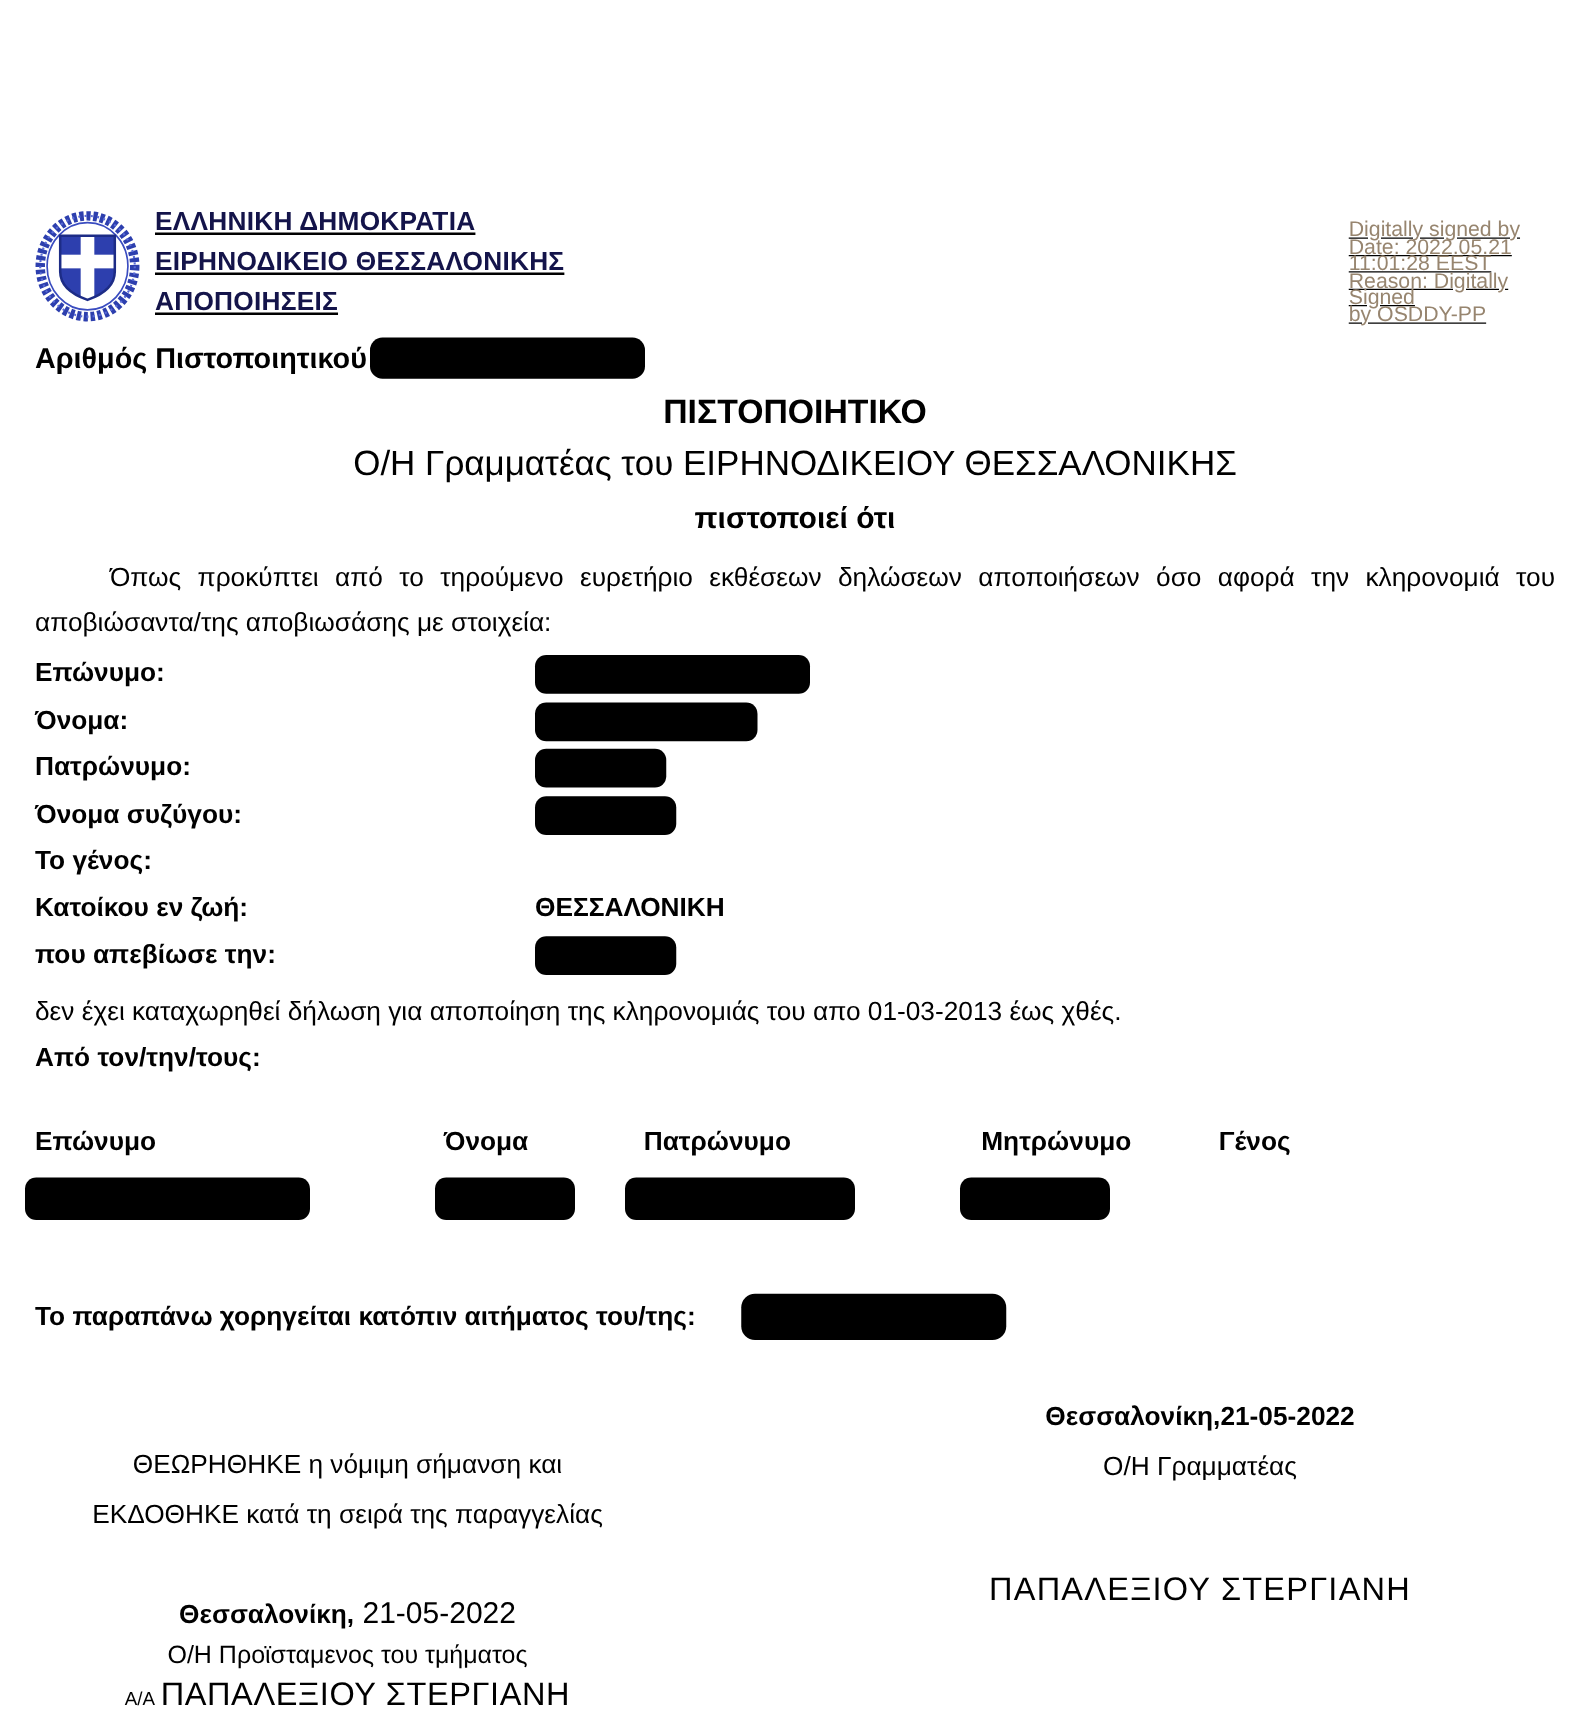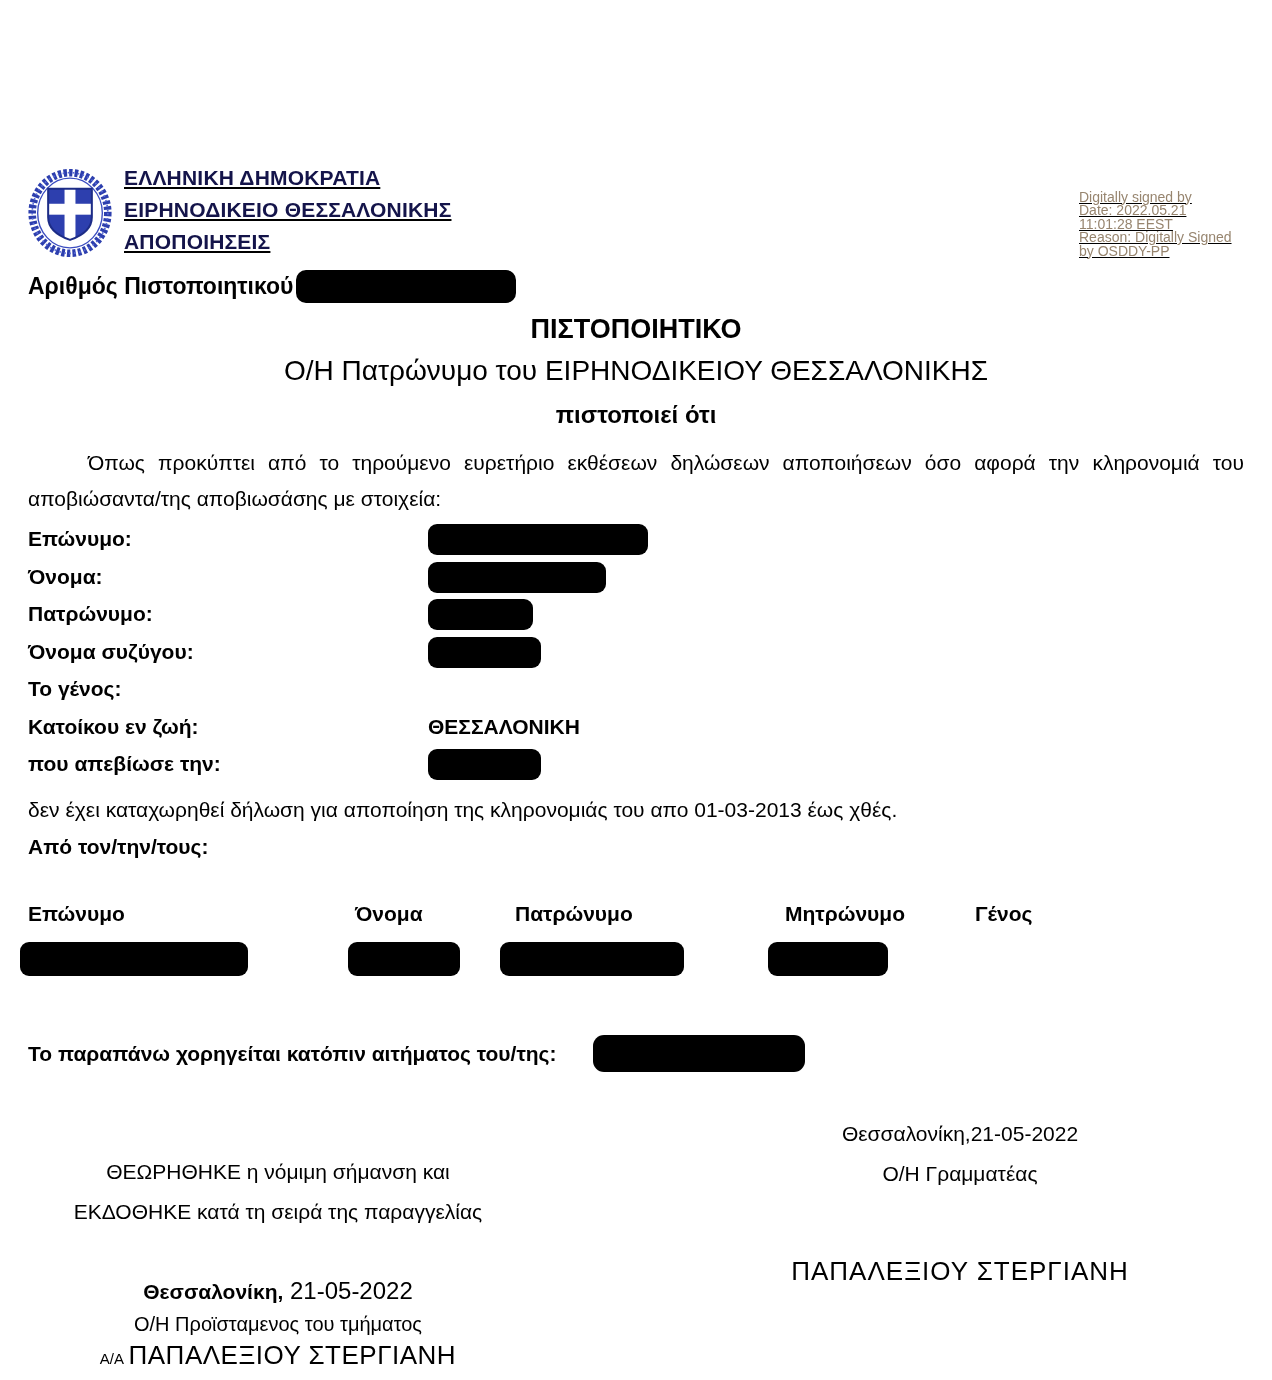--- a/index.html
+++ b/index.html
@@ -13,21 +13,21 @@
     box-sizing:border-box;
     padding:158px 28px 0 28px;
   }
   
   .header{display:flex;align-items:flex-end;text-decoration:underline;}
   .emblem{width:84px;height:90px;flex:0 0 auto;margin-top:6px;}
   .org-block{margin-left:12px;padding-top:4px;}
   .org-line{font-weight:bold;font-size:21px;line-height:32px;color:#14144a;letter-spacing:.2px;}
   .dsig{
     margin-left:auto;width:165px;flex:0 0 auto;
-    font-size:14px;line-height:13.5px;color:#97856f;padding-top:2px;
+    font-size:17px;line-height:13.5px;color:#97856f;padding-top:2px;
   }
   
   .cert-row{display:flex;align-items:center;margin-top:10px;height:36px;}
   .cert-label{font-weight:bold;font-size:23px;}
   .bar{background:#000;border-radius:9px;display:inline-block;}
   .cert-bar{width:220px;height:33px;margin-left:2px;border-radius:10px;}
   
   .title{ text-align:center;font-weight:bold;font-size:27px;margin-top:10px;}
   .subtitle{text-align:center;font-size:28px;margin-top:10px;font-weight:normal;}
   .certifies{text-align:center;font-weight:bold;font-size:24px;margin-top:14px;}
@@ -49,21 +49,21 @@
   .decl{position:relative;height:116px;margin-top:40px;}
   .decl .th{position:absolute;top:0;font-weight:bold;font-size:21px;}
   .decl .dbar{position:absolute;top:40px;height:34px;}
   
   .request{position:relative;height:44px;margin-top:16px;}
   .request .req-label{position:absolute;left:0;top:8px;font-weight:bold;font-size:21px;white-space:nowrap;}
   .request .req-bar{position:absolute;left:565px;top:1px;width:212px;height:37px;border-radius:11px;}
   
   .sigs{position:relative;height:340px;margin-top:0;}
   .sig-right-date{position:absolute;left:712px;top:44px;width:440px;text-align:center;}
-  .sig-right-date .pd{font-weight:normal;font-size:21px;}
+  .sig-right-date .pd{font-weight:bold;font-size:21px;}
   .sig-right-date .role{font-size:21px;margin-top:16px;font-weight:normal;}
   .sig-left-note{position:absolute;left:0;top:74px;width:500px;text-align:center;font-size:21px;line-height:40px;}
   .sig-left-block{position:absolute;left:30px;top:164px;width:440px;text-align:center;margin-top:35px;}
   .sig-left-block .pd .place{font-weight:bold;font-size:21px;}
   .sig-left-block .pd .date{font-weight:normal;font-size:24px;}
   .sig-left-block .role{font-size:20px;margin-top:8px;}
   .sig-left-block .nameline{margin-top:4px;white-space:nowrap;}
   .sig-left-block .aa{font-size:15px;}
   .sig-left-block .nm{font-size:26px;letter-spacing:.5px;}
   .sig-right-name{position:absolute;left:712px;top:178px;width:440px;text-align:center;font-size:26px;letter-spacing:1px;}
@@ -104,21 +104,21 @@
       <div>by OSDDY-PP</div>
     </div>
   </div>
 
   <div class="cert-row">
     <span class="cert-label">Αριθμός Πιστοποιητικού</span>
     <span class="bar cert-bar"></span>
   </div>
 
   <div class="title">ΠΙΣΤΟΠΟΙΗΤΙΚΟ</div>
-  <div class="subtitle">Ο/Η Πατρώνυμο του ΕΙΡΗΝΟΔΙΚΕΙΟΥ ΘΕΣΣΑΛΟΝΙΚΗΣ</div>
+  <div class="subtitle">Ο/Η Γραμματέας του ΕΙΡΗΝΟΔΙΚΕΙΟΥ ΘΕΣΣΑΛΟΝΙΚΗΣ</div>
   <div class="certifies">πιστοποιεί ότι</div>
 
   <div class="intro">Όπως προκύπτει από το τηρούμενο ευρετήριο εκθέσεων δηλώσεων αποποιήσεων όσο αφορά την κληρονομιά του αποβιώσαντα/της αποβιωσάσης με στοιχεία:</div>
 
   <div class="fields">
     <div class="field-row">
       <span class="field-label">Επώνυμο:</span>
       <span class="bar field-bar" style="width:220px"></span>
     </div>
     <div class="field-row">

